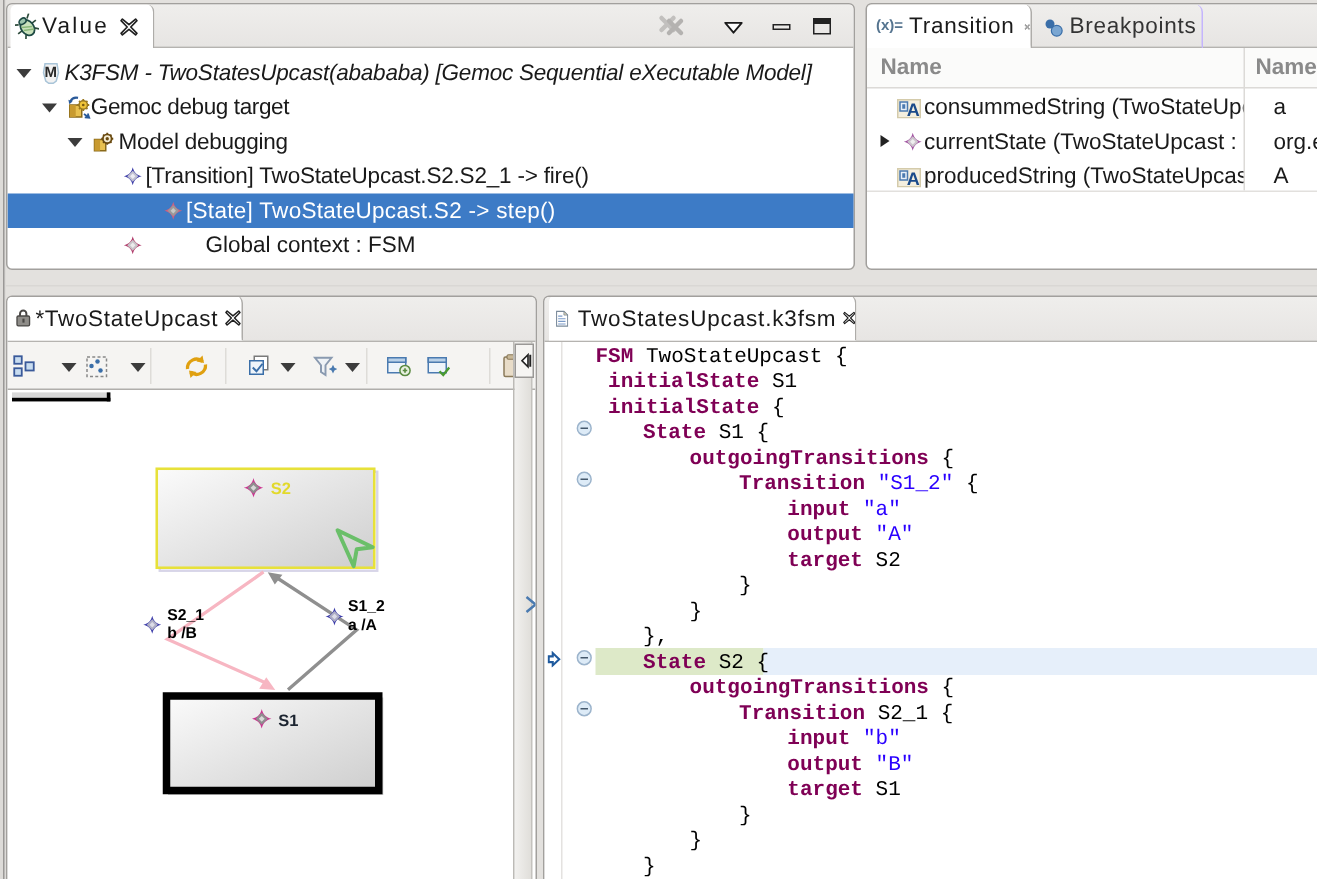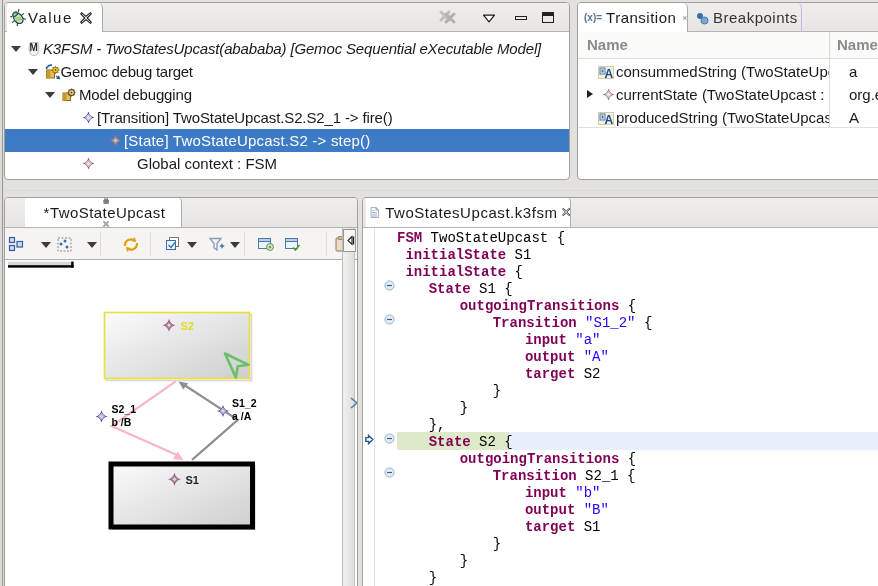--- a/index.html
+++ b/index.html
@@ -193,21 +193,21 @@
     </svg>
     <div style="position:absolute;left:38px;width:213px;overflow:hidden;height:23px;">
         <span class="txt">producedString (TwoStateUpcast : FSM)</span>
       </div>
     <span class="txt" style="left:271px;">A</span>
   </div>
 </div>
 
 <div class="panel" id="pdiag" style="left:4px;top:197px;width:354px;height:395px;">
   <div class="tabbar" style="height:30px;"></div>
-  <div class="tab" style="left:20px;top:-1px;width:156px;height:30px;border-top-left-radius:4px;flex-direction:column;">
+  <div class="tab" style="left:0;top:-1px;width:156px;height:30px;border-top-left-radius:4px;">
     <svg width="12" height="14" viewBox="0 0 12 14" style="margin-left:5px;">
       <rect x="1.5" y="5.5" width="9.5" height="7.5" rx="1" fill="#8f8d89" stroke="#4a4846" stroke-width="1"></rect>
       <path d="M3.8,5.5 v-1.8 a2.4,2.4 0 0 1 4.8,0 v1.8" fill="none" stroke="#4a4846" stroke-width="1.5"></path>
       <rect x="5.6" y="7.5" width="1.6" height="3" fill="#4a4846"></rect>
     </svg>
     <span style="margin-left:3px;letter-spacing:0.45px;">*TwoStateUpcast</span>
       <svg width="12" height="12" viewBox="0 0 12 12" style="margin-left:5px;">
         <path d="M1.6,0.7 L6,4.4 L10.4,0.7 L11.3,1.8 L7.2,6 L11.3,10.2 L10.4,11.3 L6,7.6 L1.6,11.3 L0.7,10.2 L4.8,6 L0.7,1.8 Z" fill="#fdfdfd" stroke="#1f1f1f" stroke-width="1.1" stroke-linejoin="round"></path>
       </svg>
   </div>

